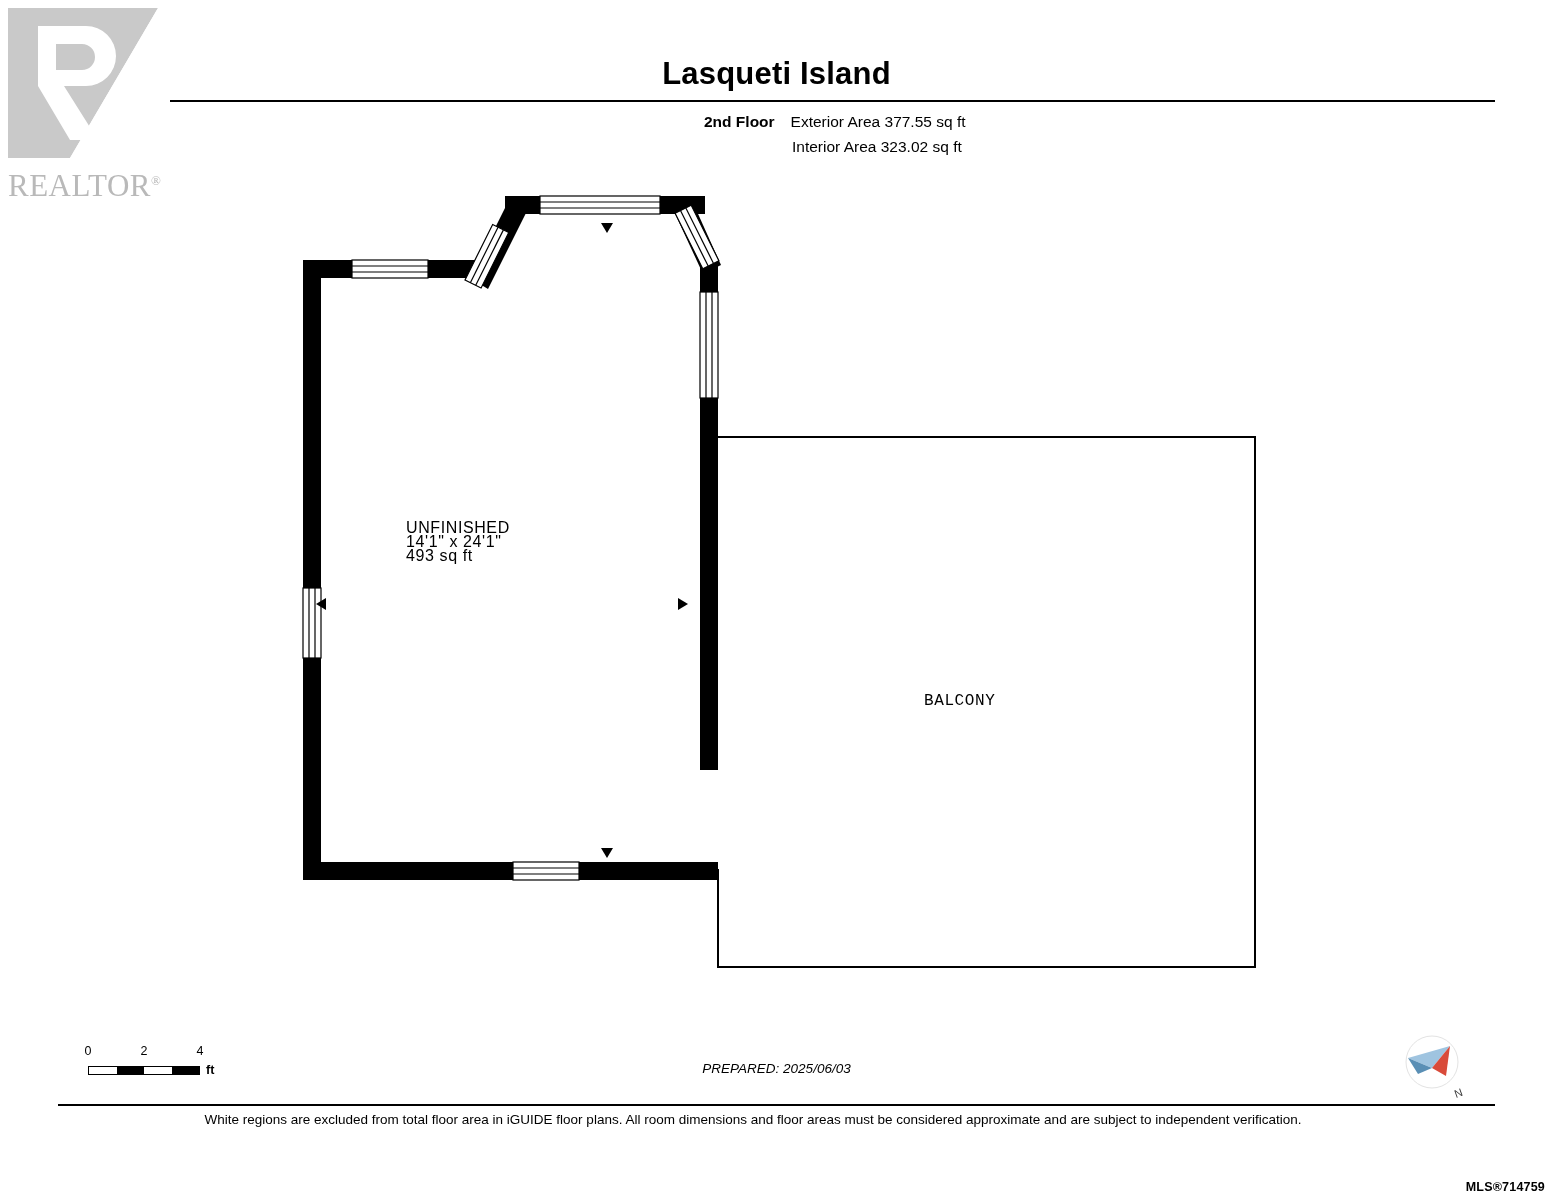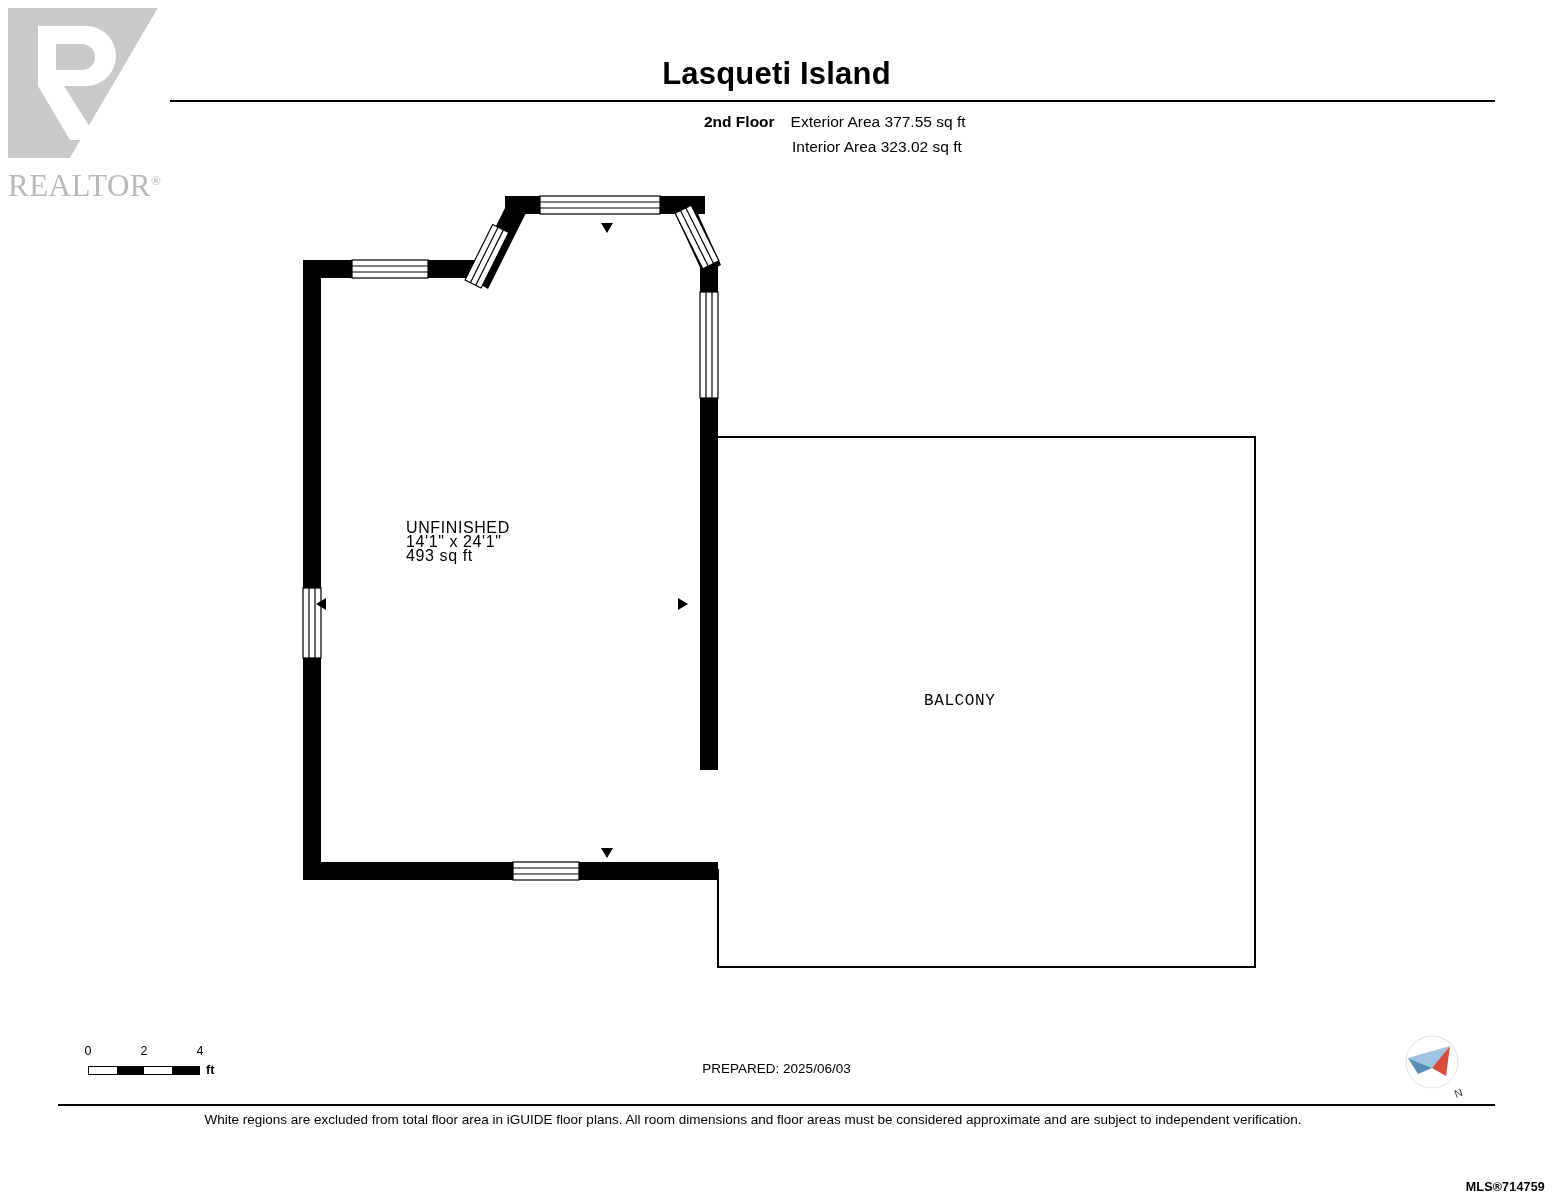--- a/index.html
+++ b/index.html
@@ -158,20 +158,21 @@
   }
 
   
   #prepared {
     position: absolute;
     left: 0;
     top: 1061px;
     width: 1553px;
     text-align: center;
     font-size: 13.5px;
+    font-style: italic;
   }
 
   
   #compass {
     position: absolute;
     left: 1398px;
     top: 1028px;
     width: 76px;
     height: 76px;
   }

